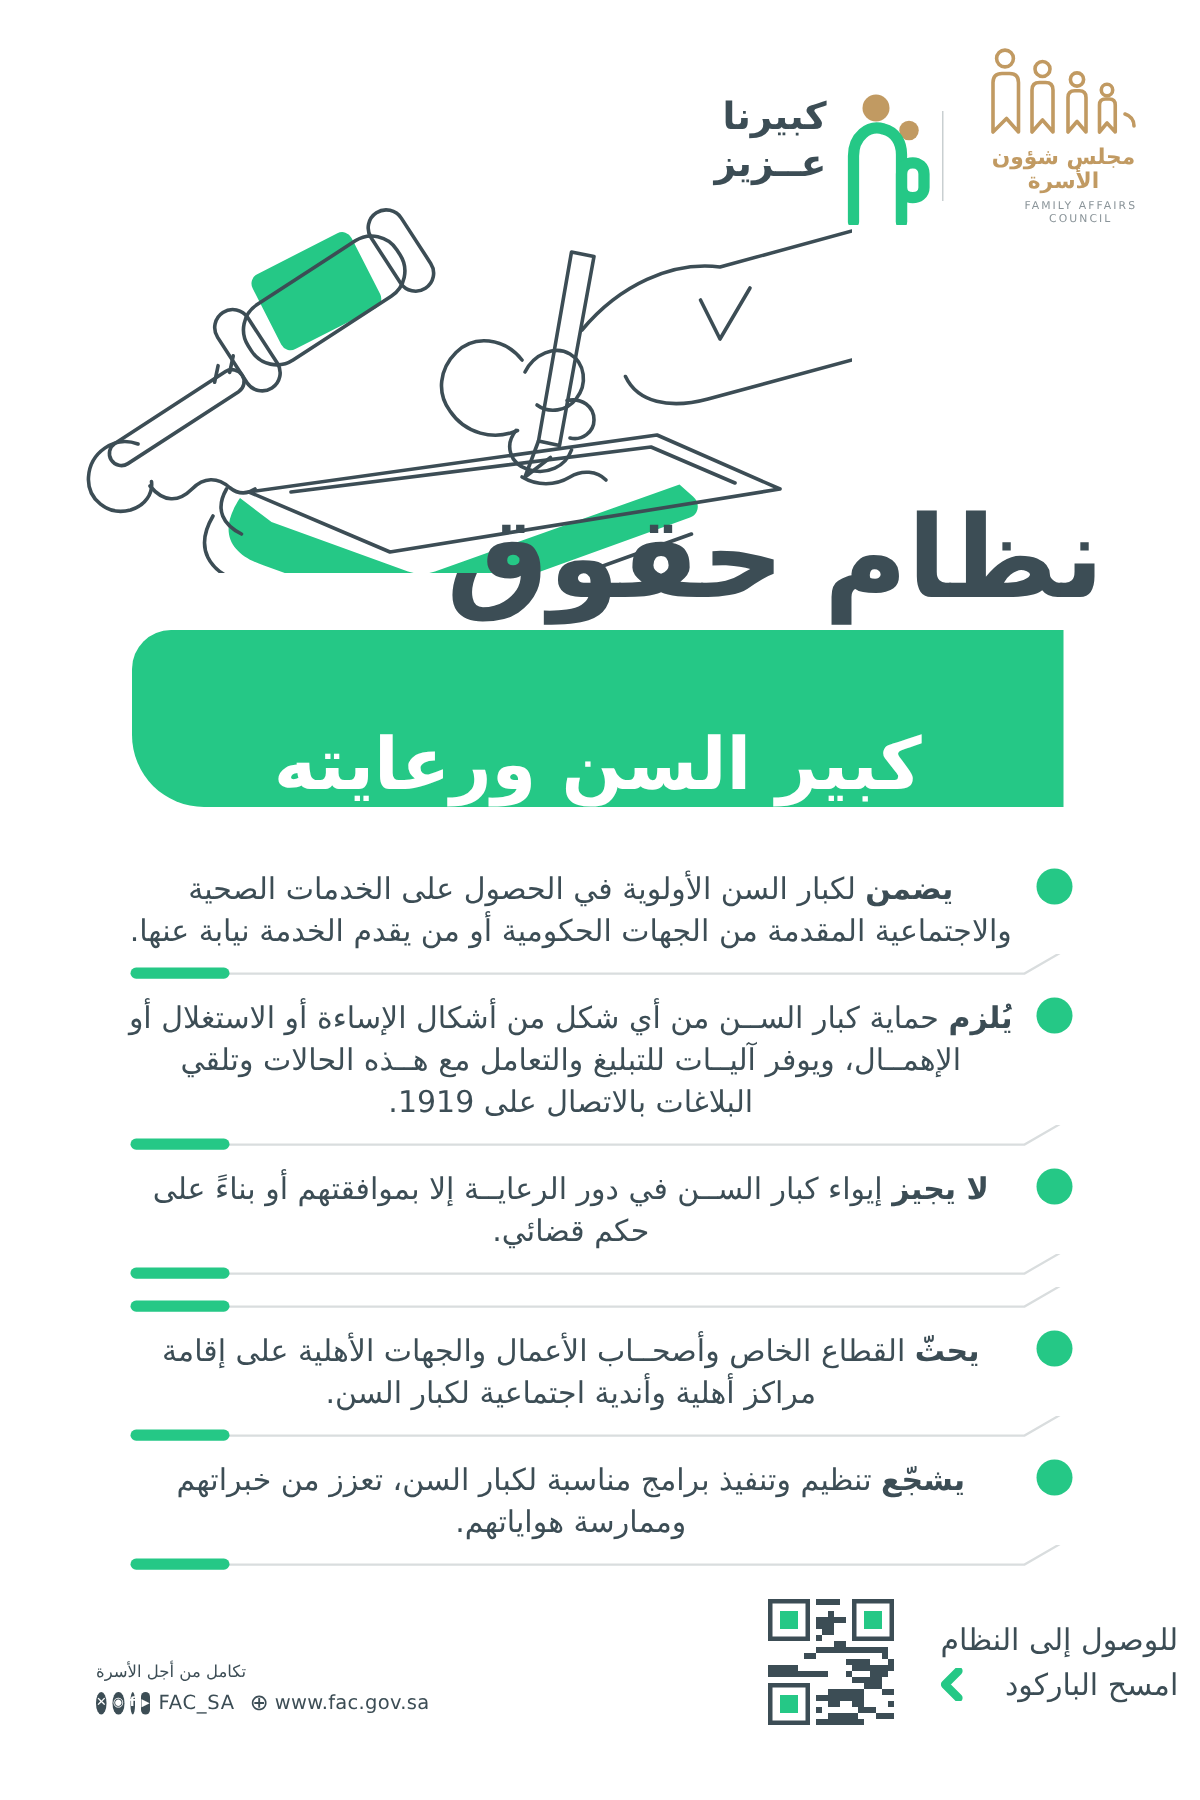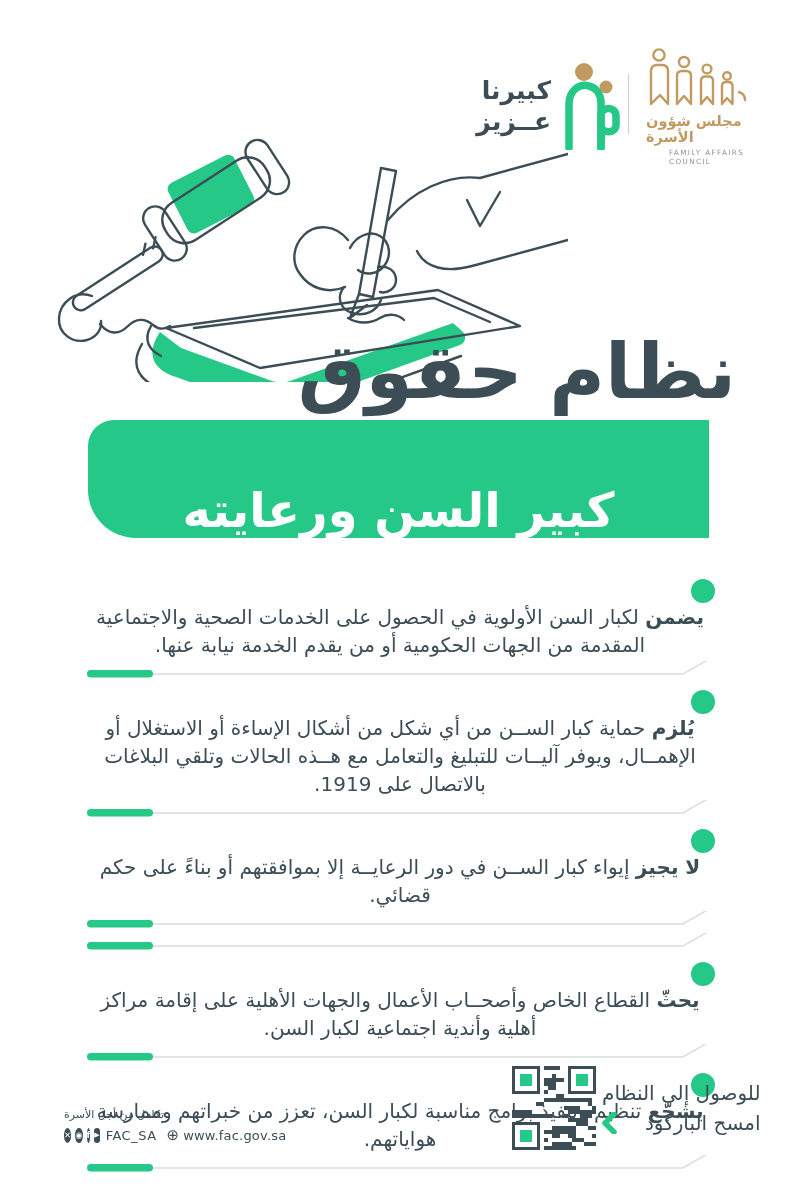--- a/index.html
+++ b/index.html
@@ -7,46 +7,46 @@
     --dark:#3C4D55;
     --tan:#C19A62;
     --line:#D9DDDE;
     --gray:#8A9499;
   }
   *{margin:0;padding:0;box-sizing:border-box;}
   body{background:#fff;font-family:"DejaVu Sans",sans-serif;color:var(--dark);}
   .poster{position:relative;width:800px;height:1200px;margin:0 auto;background:#ffffff;overflow:hidden;}
 
   
-  .kabirna{position:absolute;left:470px;top:62px;width:150px;display:flex;align-items:center;justify-content:flex-end;gap:9px;}
+  .kabirna{position:absolute;left:470px;top:62px;width:150px;display:flex;justify-content:flex-end;gap:9px;}
   .kabirna .word{text-align:right;direction:rtl;font-weight:bold;font-size:25px;line-height:31px;color:var(--dark);}
   .logo-divider{position:absolute;left:628px;top:74px;width:1px;height:60px;background:#C9CFD1;}
-  .fac{position:absolute;left:646px;top:48px;width:126px;text-align:left;}
+  .fac{position:absolute;left:646px;top:32px;width:126px;text-align:center;}
   .fac .ar{direction:rtl;font-weight:bold;font-size:14.5px;color:var(--tan);margin-top:3px;}
   .fac .en{font-size:7.2px;letter-spacing:1.4px;color:var(--gray);margin-top:3px;margin-left:23px;}
 
   
   .hero{position:absolute;left:48px;top:120px;}
 
   
   .title-line1{position:absolute;right:64px;top:330px;z-index:3;direction:rtl;font-weight:bold;font-size:76px;line-height:1.1;color:var(--dark);}
   .banner{position:absolute;left:88px;top:420px;width:621px;height:118px;background:var(--green);border-radius:26px 0 0 48px;z-index:2;display:flex;align-items:flex-end;justify-content:center;}
   .banner .t{direction:rtl;color:#fff;font-weight:bold;font-size:48px;}
 
   
   .list{position:absolute;left:85px;top:578px;width:630px;direction:rtl;}
-  .item{display:flex;margin-top:8px;align-items:flex-start;flex-direction:column;}
+  .item{display:flex;gap:15px;margin-top:8px;align-items:flex-start;}
   .item:first-child{margin-top:0;}
   .dot{flex:0 0 24px;width:24px;height:24px;border-radius:50%;background:var(--green);margin-top:1px;}
   .itxt{flex:1;font-size:20px;line-height:28px;text-align:center;color:var(--dark);}
   .itxt b{font-weight:bold;}
   .sep{display:block;width:100%;height:20px;margin-top:2px;}
 
   
-  .qr-sec{position:absolute;left:512px;top:1066px;display:flex;align-items:center;gap:6px;}
+  .qr-sec{position:absolute;left:512px;top:1066px;display:flex;align-items:center;gap:31px;}
   .qr-box{width:84px;height:84px;}
   .qr-cap{direction:rtl;text-align:right;font-size:20px;line-height:30px;color:var(--dark);}
   .qr-cap .row2{display:flex;align-items:center;justify-content:space-between;gap:6px;}
   .chev{display:inline-block;}
 
   
   .foot{position:absolute;left:64px;top:1108px;width:180px;}
   .tagline{direction:rtl;text-align:left;font-size:11px;color:var(--dark);margin-bottom:7px;}
   .socrow{display:flex;align-items:center;gap:4px;font-size:13px;color:var(--dark);}
   .sic{width:15px;height:15px;border-radius:50%;background:var(--dark);color:#fff;font-size:8.5px;font-weight:bold;

